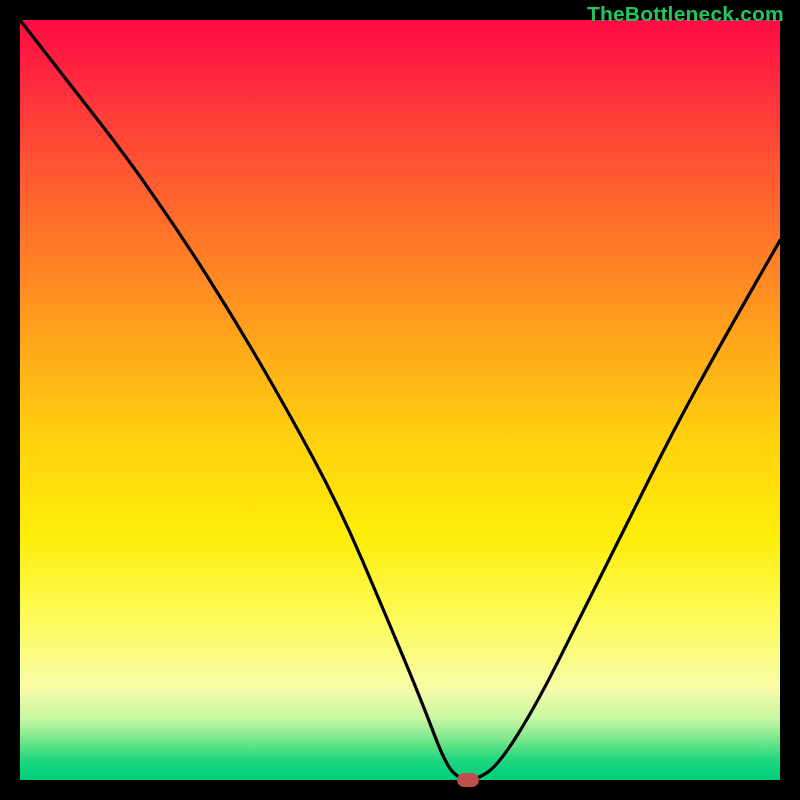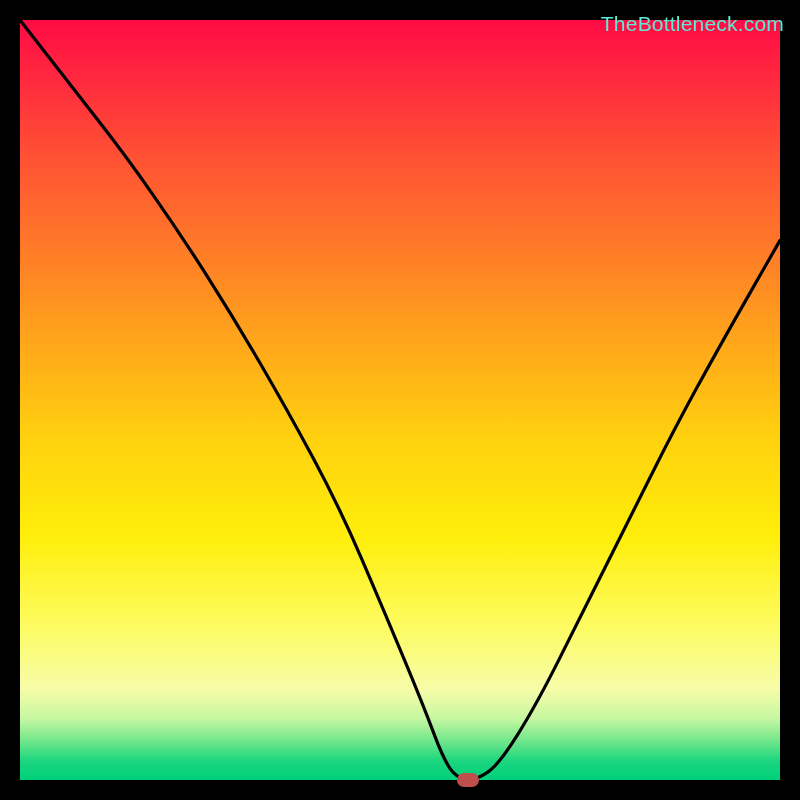--- a/index.html
+++ b/index.html
@@ -38,25 +38,25 @@
       #fdfc63 80%,
       #f7fca8 88%,
       #c5f7a1 92%,
       #6de58a 95%,
       #1bd67e 97.5%,
       #00cf7b 100%
     );
   }
   .attribution {
     position: absolute;
-    top: 12px;
+    top: 2px;
     right: 16px;
-    color: #5eead4;
+    color: #22c55e;
     font-size: 21px;
-    font-weight: 400;
+    font-weight: 700;
     letter-spacing: 0.2px;
   }
   svg.curve {
     position: absolute;
     left: 20px;
     top: 20px;
     width: 760px;
     height: 760px;
     overflow: visible;
   }

